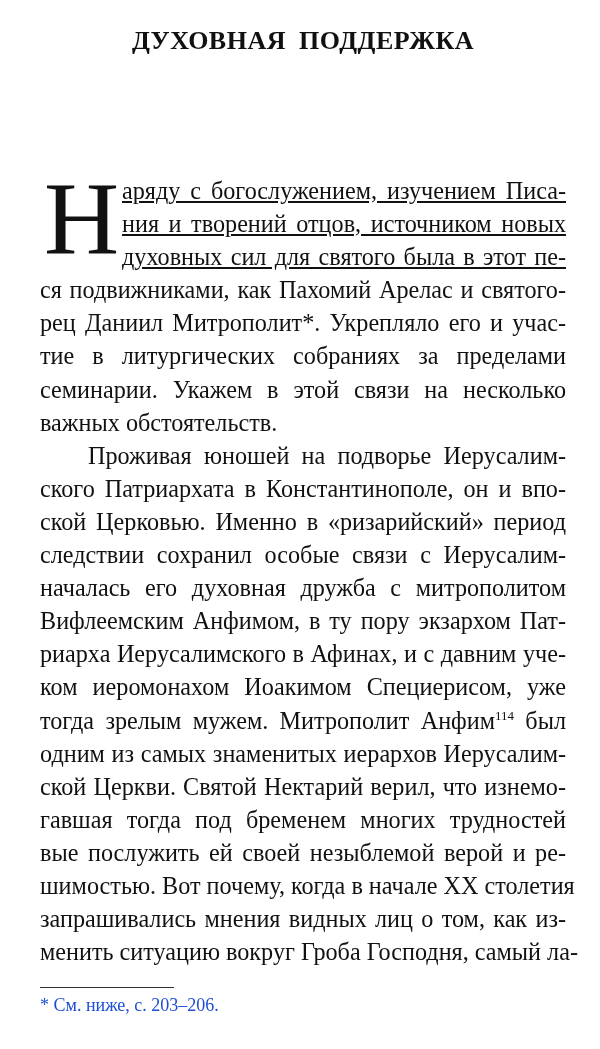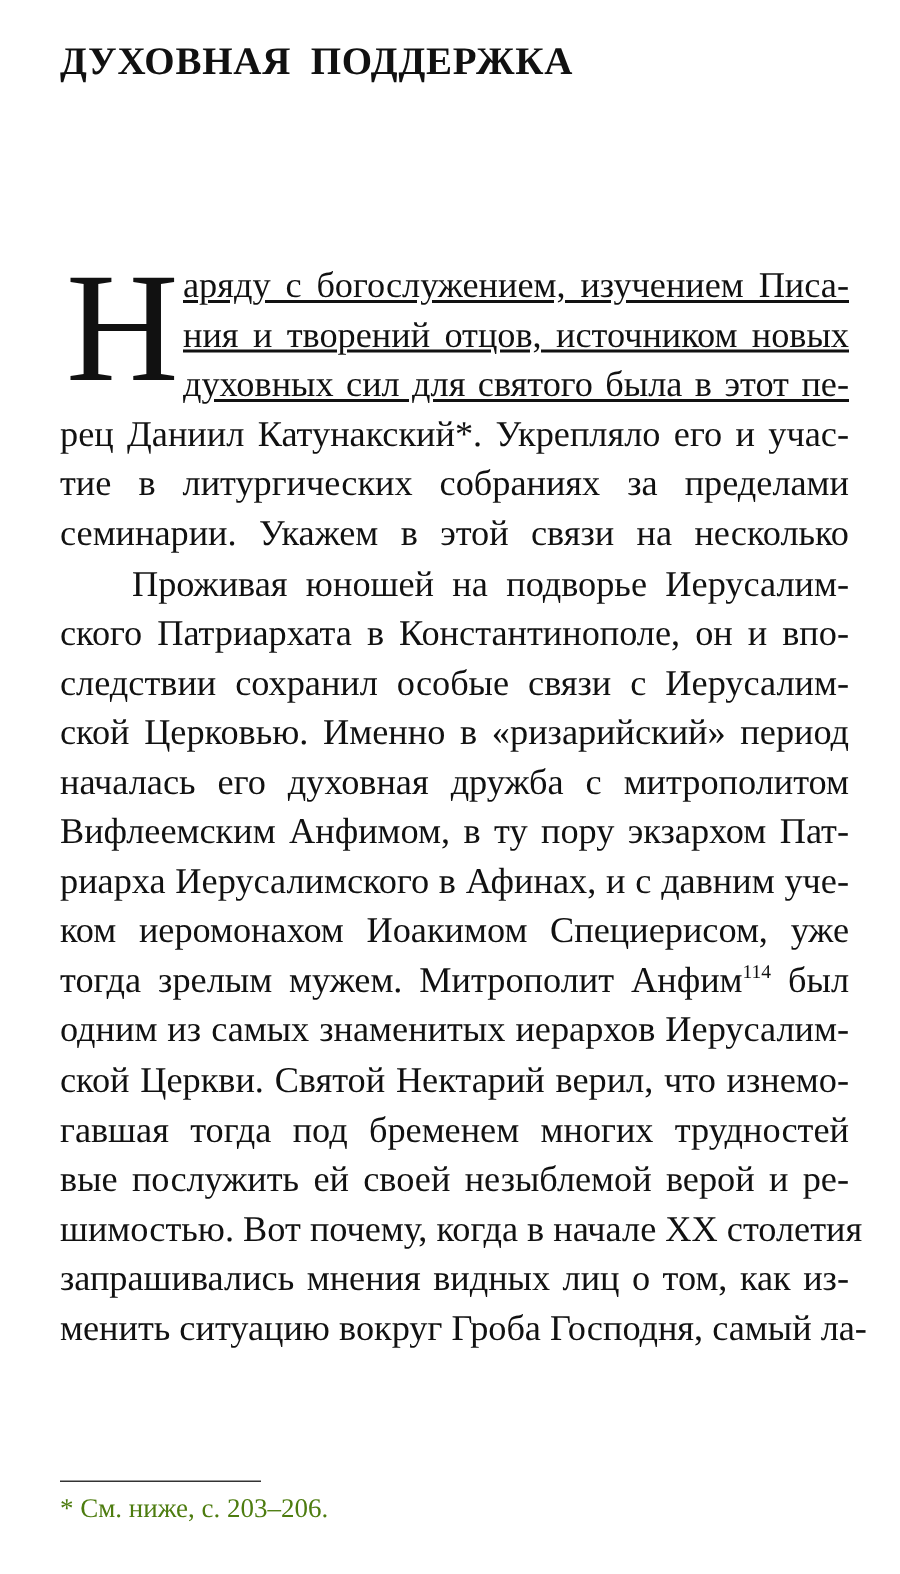--- a/index.html
+++ b/index.html
@@ -19,21 +19,21 @@
       position: absolute;
       left: 40px;
       top: 0;
       width: 526px;
     }
     .title {
       position: absolute;
       top: 26px;
       left: 0;
       width: 526px;
-      text-align: left;
+      text-align: center;
       font-family: "Liberation Serif", serif;
       font-weight: bold;
       font-size: 26px;
       letter-spacing: 0.5px;
       word-spacing: 6px;
       color: #111;
     }
     .body-text {
       position: absolute;
       top: 174px;
@@ -81,46 +81,48 @@
       width: 134px;
       height: 1px;
       background: #333;
     }
     .footnote {
       position: absolute;
       left: 40px;
       top: 995px;
       font-size: 18px;
       font-family: "Liberation Serif", serif;
-      color: #4d7c0f;
+      color: #1d4ed8;
     }
   </style>
 </head>
 <body>
 
 <div class="page">
   <div class="title">ДУХОВНАЯ ПОДДЕРЖКА</div>
 
   <div class="body-text">
     <span class="dropcap">Н</span>
 
     <div>
       <span class="line dc">аряду с богослужением, изучением Писа-</span>
       <span class="line dc">ния и творений отцов, источником новых</span>
       <span class="line dc">духовных сил для святого была в этот пе-</span>
-      <span class="line">рец Даниил Катунакский*. Укрепляло его и учас-</span>
+      <span class="line">ся подвижниками, как Пахомий Арелас и святого-</span>
+      <span class="line">рец Даниил Митрополит*. Укрепляло его и учас-</span>
       <span class="line">тие в литургических собраниях за пределами</span>
       <span class="line">семинарии. Укажем в этой связи на несколько</span>
+      <span class="line last">важных обстоятельств.</span>
     </div>
 
     <div>
       <span class="line indent">Проживая юношей на подворье Иерусалим-</span>
       <span class="line">ского Патриархата в Константинополе, он и впо-</span>
+      <span class="line">ской Церковью. Именно в «ризарийский» период</span>
       <span class="line">следствии сохранил особые связи с Иерусалим-</span>
-      <span class="line">ской Церковью. Именно в «ризарийский» период</span>
       <span class="line">началась его духовная дружба с митрополитом</span>
       <span class="line">Вифлеемским Анфимом, в ту пору экзархом Пат-</span>
       <span class="line">риарха Иерусалимского в Афинах, и с давним уче-</span>
       <span class="line">ком иеромонахом Иоакимом Специерисом, уже</span>
       <span class="line"><span>тогда зрелым мужем. Митрополит Анфим</span><sup class="fn">114</sup><span> был</span></span>
       <span class="line">одним из самых знаменитых иерархов Иерусалим-</span>
       <span class="line">ской Церкви. Святой Нектарий верил, что изнемо-</span>
       <span class="line">гавшая тогда под бременем многих трудностей</span>
       <span class="line">вые послужить ей своей незыблемой верой и ре-</span>
       <span class="line">шимостью. Вот почему, когда в начале XX столетия</span>

